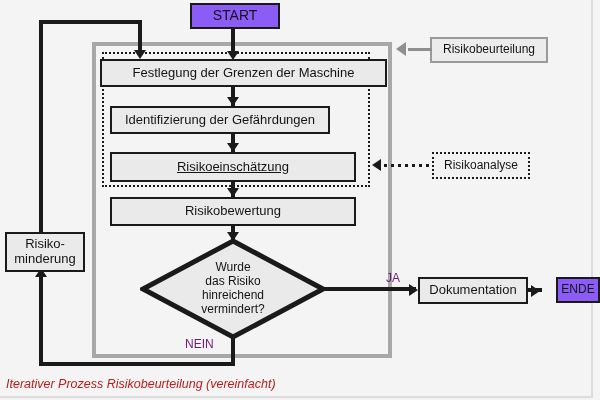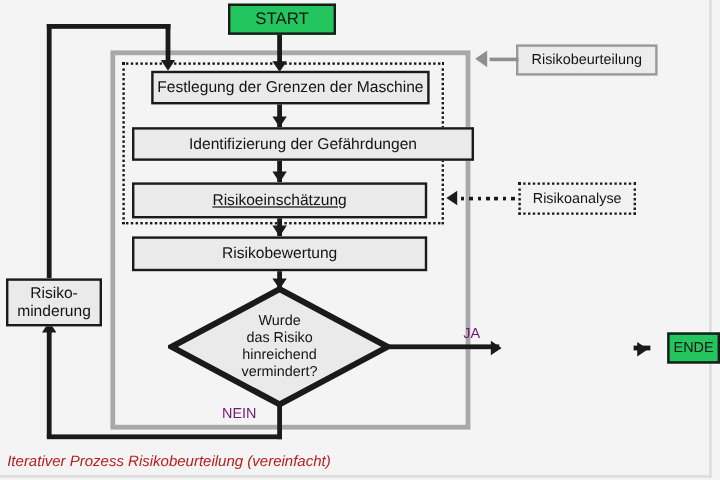--- a/index.html
+++ b/index.html
@@ -32,21 +32,21 @@
     display: flex;
     align-items: center;
     justify-content: center;
     text-align: center;
     color: #141414;
     line-height: 1.12;
   }
 
   
   .terminator {
-    background: #22c55e;
+    background: #8b5cf6;
     border: 2px solid #1a1a1a;
     font-size: 14px;
   }
 
   
   .process {
     background: #eaeaea;
     border: 2px solid #1a1a1a;
     font-size: 13px;
   }
@@ -165,25 +165,25 @@
 
   <div class="ln" style="left:39px; top:20px; width:103px; height:4px;"></div>
 
   <div class="ln" style="left:138px; top:20px; width:4px; height:34px;"></div>
   <div class="arrowhead ah-down" style="left:134px; top:50px;"></div>
 
   <div class="node terminator" style="left:190px; top:3px; width:90px; height:26px;">START</div>
   <div class="ln" style="left:231px; top:29px; width:4px; height:26px;"></div>
   <div class="arrowhead ah-down" style="left:227px; top:51px;"></div>
 
-  <div class="node process" style="left:126px; top:59px; width:232px; height:28px;">Festlegung der Grenzen der Maschine</div>
+  <div class="node process" style="left:100px; top:59px; width:287px; height:28px;">Festlegung der Grenzen der Maschine</div>
   <div class="ln" style="left:231px; top:87px; width:4px; height:19px;"></div>
   <div class="arrowhead ah-down" style="left:227px; top:97px;"></div>
 
-  <div class="node process" style="left:110px; top:106px; width:285px; height:28px;">Identifizierung der Gefährdungen</div>
+  <div class="node process" style="left:110px; top:106px; width:220px; height:28px;">Identifizierung der Gefährdungen</div>
   <div class="ln" style="left:231px; top:134px; width:4px; height:18px;"></div>
   <div class="arrowhead ah-down" style="left:227px; top:143px;"></div>
 
   <div class="node process" style="left:110px; top:152px; width:246px; height:30px;text-decoration:underline;">Risikoeinschätzung</div>
   <div class="ln" style="left:231px; top:182px; width:4px; height:15px;"></div>
   <div class="arrowhead ah-down" style="left:227px; top:188px;"></div>
 
   <div class="node process" style="left:110px; top:197px; width:246px; height:29px;">Risikobewertung</div>
   <div class="ln" style="left:231px; top:226px; width:4px; height:15px;"></div>
   <div class="arrowhead ah-down" style="left:227px; top:232px;"></div>
@@ -208,20 +208,21 @@
   <div class="ln" style="left:231px; top:336px; width:4px; height:30px;"></div>
   <div class="ln" style="left:39px; top:362px; width:196px; height:4px;"></div>
   <div class="ln" style="left:39px; top:271px; width:4px; height:93px;"></div>
   <div class="arrowhead ah-up" style="left:35px; top:268px;"></div>
 
   <div class="node process" style="left:5px; top:232px; width:80px; height:40px; flex-direction:column;">
     <span>Risiko-</span>
     <span>minderung</span>
   </div>
 
+  <div class="node process" style="left:418px; top:277px; width:110px; height:27px;">Dokumentation</div>
   <div class="ln" style="left:528px; top:288px; width:14px; height:4px;"></div>
   <div class="arrowhead ah-right" style="left:531px; top:285px;"></div>
 
   <div class="node terminator" style="left:556px; top:277px; width:44px; height:26px; font-size:12px;">ENDE</div>
 
   <div class="node callout-solid" style="left:430px; top:37px; width:118px; height:26px;">Risikobeurteilung</div>
   <div class="ln-gray" style="left:408px; top:48px; width:24px; height:3px;"></div>
   <div class="arrowhead ah-left-gray" style="left:396px; top:42px;"></div>
 
   <div class="node callout-dotted" style="left:432px; top:152px; width:98px; height:27px;">Risikoanalyse</div>

